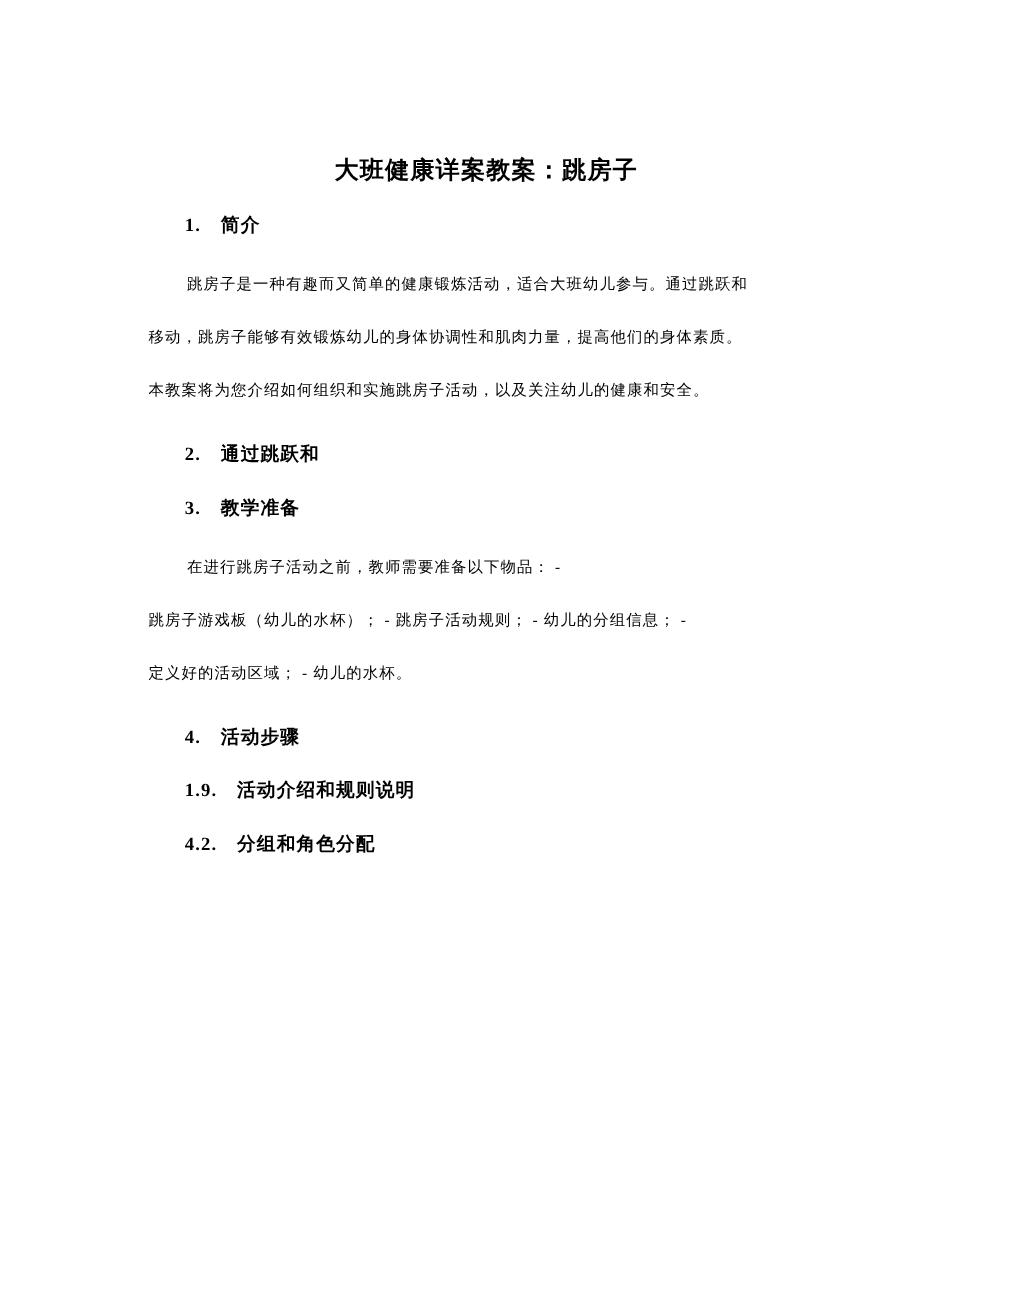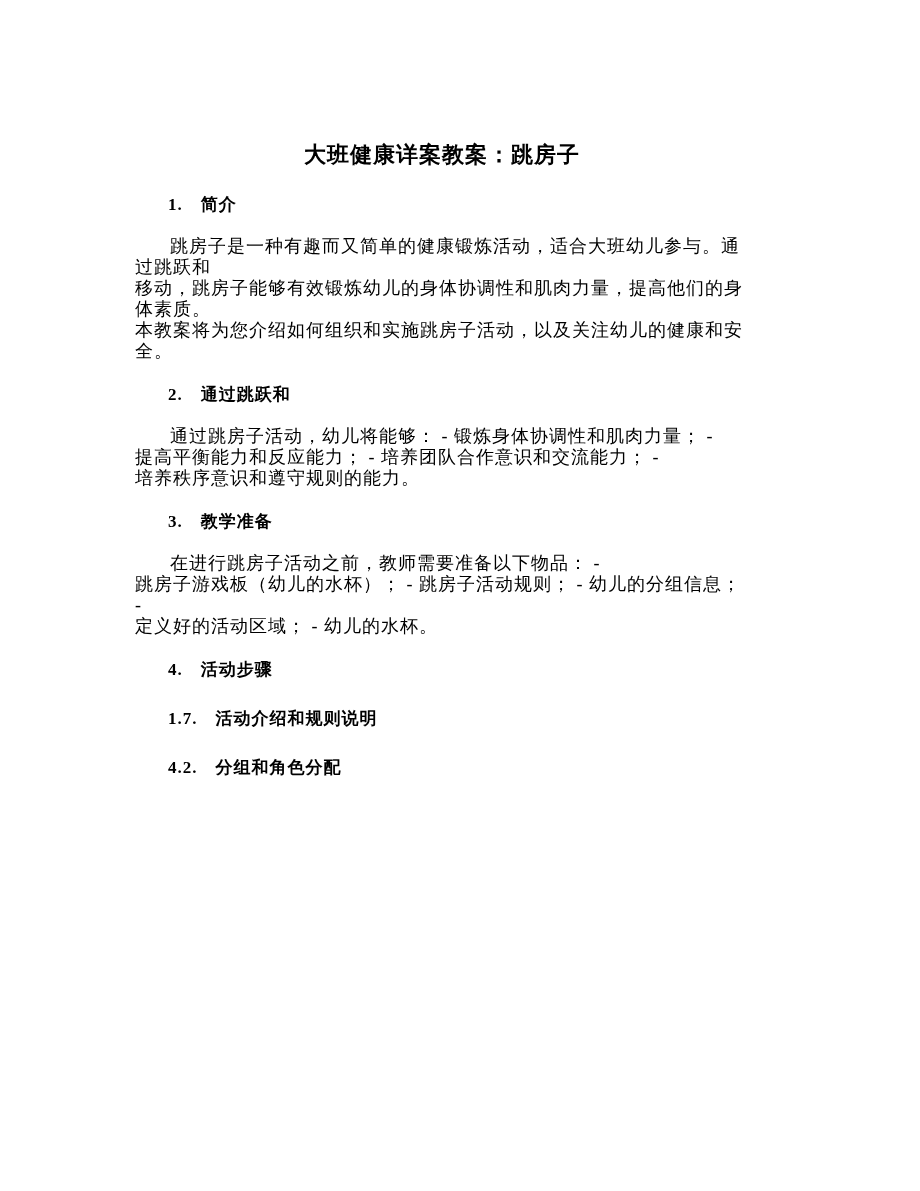--- a/index.html
+++ b/index.html
@@ -34,22 +34,22 @@
     align-items: baseline;
     column-gap: 18px;
     padding-left: 33px;
     font-size: 17px;
     font-weight: bold;
     line-height: 32px;
     letter-spacing: 1px;
     margin: 17px 0 15px 0;
   }
   .para {
-    font-size: 18px;
-    line-height: 21px;
+    font-size: 14px;
+    line-height: 48px;
     letter-spacing: 1px;
     margin: 0;
     text-indent: 35px;
     white-space: pre-line;
     max-width: 700px;
   }
 </style>
 </head>
 <body>
 
@@ -64,40 +64,37 @@
 
   <p class="para">跳房子是一种有趣而又简单的健康锻炼活动，适合大班幼儿参与。通过跳跃和
 移动，跳房子能够有效锻炼幼儿的身体协调性和肌肉力量，提高他们的身体素质。
 本教案将为您介绍如何组织和实施跳房子活动，以及关注幼儿的健康和安全。</p>
 
   <div class="heading">
     <span>2.</span>
     <span>通过跳跃和</span>
   </div>
 
-  <p class="para">通过跳房子活动，幼儿将能够： - 锻炼身体协调性和肌肉力量； -
-提高平衡能力和反应能力； - 培养团队合作意识和交流能力； -
-培养秩序意识和遵守规则的能力。</p>
 
   <div class="heading">
     <span>3.</span>
     <span>教学准备</span>
   </div>
 
   <p class="para">在进行跳房子活动之前，教师需要准备以下物品： -
 跳房子游戏板（幼儿的水杯）； - 跳房子活动规则； - 幼儿的分组信息； -
 定义好的活动区域； - 幼儿的水杯。</p>
 
   <div class="heading">
     <span>4.</span>
     <span>活动步骤</span>
   </div>
 
   <div class="heading">
-    <span>1.7.</span>
+    <span>1.9.</span>
     <span>活动介绍和规则说明</span>
   </div>
 
 
   <div class="heading">
     <span>4.2.</span>
     <span>分组和角色分配</span>
   </div>
 
 

